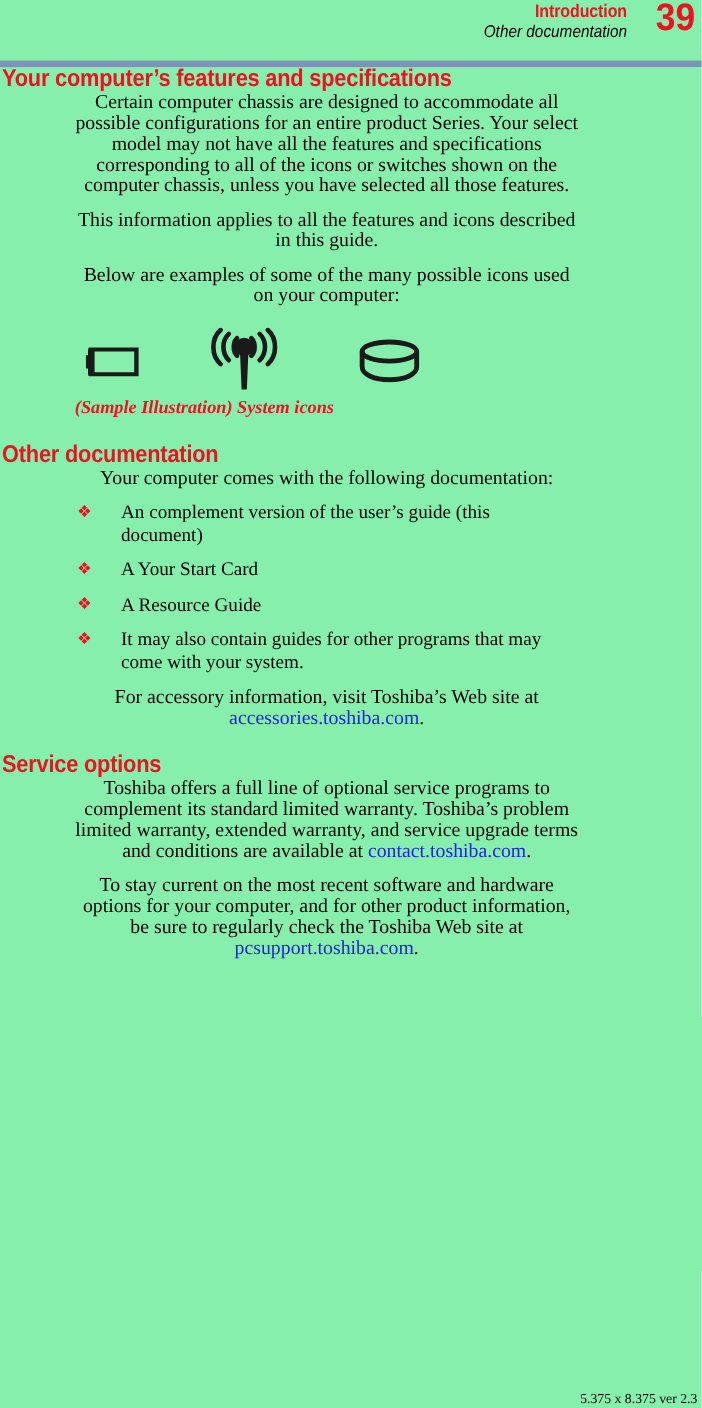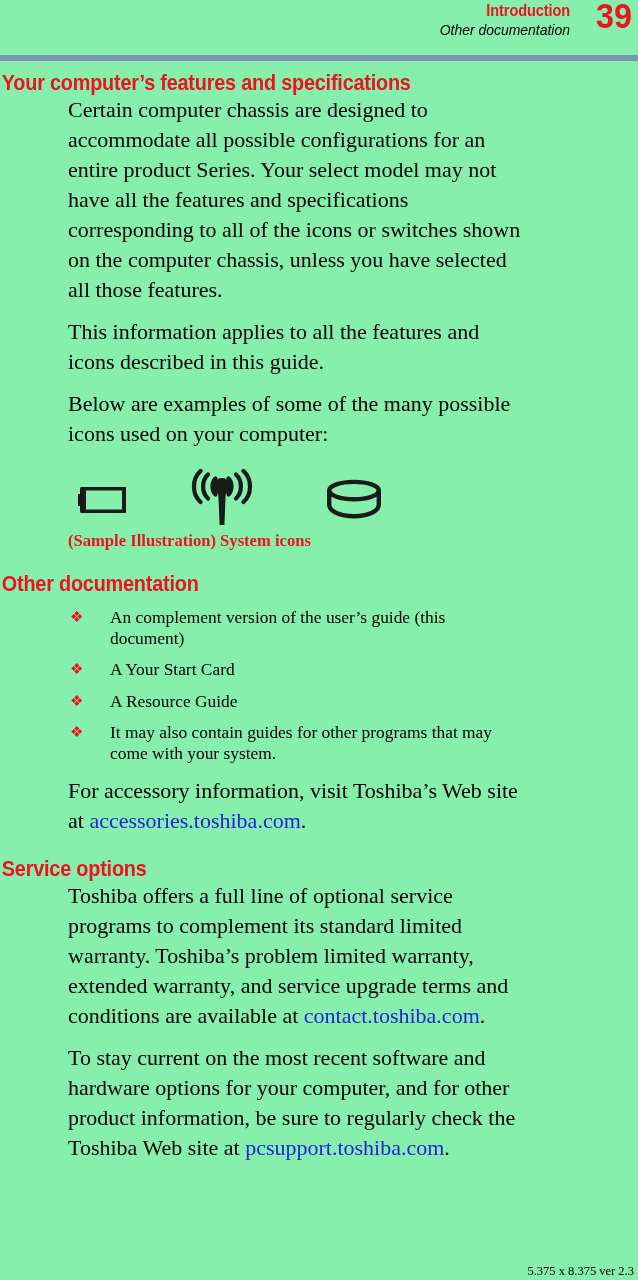--- a/index.html
+++ b/index.html
@@ -72,21 +72,21 @@
     top: 55px;
     width: 638px;
     height: 6px;
     background: #7b96b0;
   }
 
   
   .content {
     position: absolute;
     left: 0;
-    top: 70px;
+    top: 58px;
     width: 530px;
   }
 
   h1.section-head {
     margin: 0;
     padding: 0 0 0 2px;
     font-family: "Liberation Sans Narrow", "Liberation Sans", sans-serif;
     font-weight: bold;
     font-size: 22px;
     line-height: 25px;
@@ -96,23 +96,23 @@
     transform-origin: left center;
     white-space: nowrap;
   }
   h1.head-gap-top { margin-top: 20px; }
 
   p.body {
     margin: 0;
     padding: 0;
     margin-left: 68px;
     margin-right: 4px;
-    font-size: 22px;
-    line-height: 30px;
-    text-align: left;
+    font-size: 18px;
+    line-height: 19px;
+    text-align: center;
   }
   p.gap { margin-top: 12px; }
   .after-head { margin-top: 11px; }
 
   a.link, .link {
     color: #2222dd;
     text-decoration: none;
   }
 
   
@@ -130,20 +130,21 @@
   .icon-wifi    { left: 123px; top: 2px; }
   .icon-disk    { left: 258px; top: 12px; }
 
   p.fig-caption {
     margin: 0;
     margin-left: 68px;
     margin-top: 2px;
     font-size: 16.6px;
     line-height: 20px;
     font-weight: bold;
+    font-style: italic;
     color: #ee1122;
   }
 
   
   ul.bullets {
     margin: 0;
     padding: 0;
     list-style: none;
     margin-left: 68px;
     margin-top: 11px;
@@ -234,20 +235,21 @@
           </g>
         </svg>
       </div>
 
     </div>
 
     <p class="fig-caption">(Sample Illustration) System icons</p>
 
     <h1 class="section-head head-gap-top">Other documentation</h1>
 
+    <p class="body after-head">Your computer comes with the following documentation:</p>
 
     <ul class="bullets">
       <li>
         <span class="bullet-mark">❖</span>
         <span>An complement version of the user’s guide (this document)</span>
       </li>
       <li>
         <span class="bullet-mark">❖</span>
         <span>A Your Start Card</span>
       </li>

